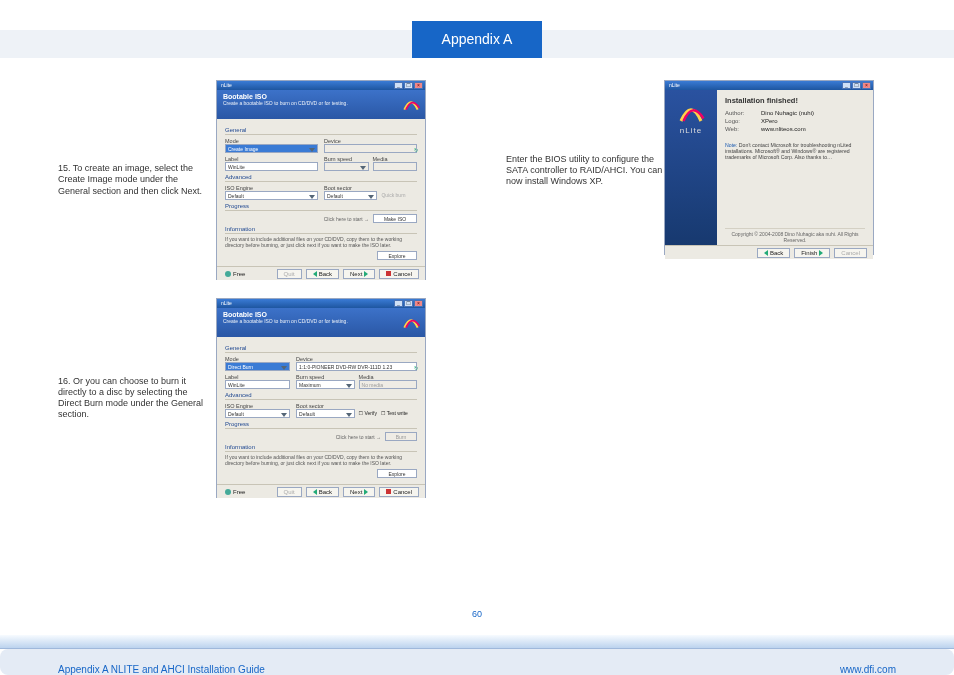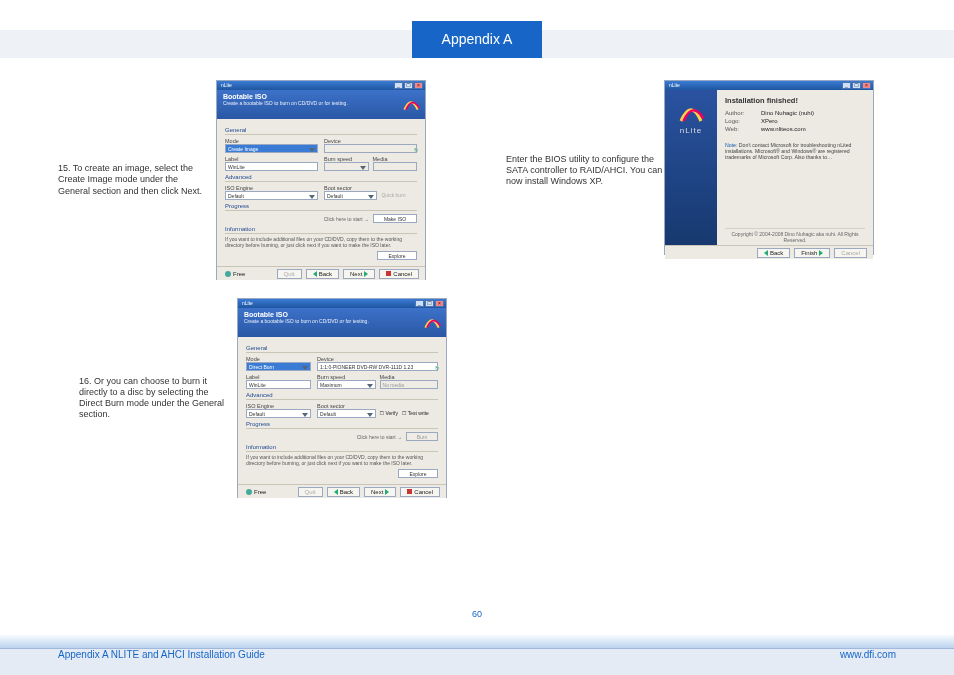--- a/index.html
+++ b/index.html
@@ -137,22 +137,22 @@
     position:absolute;
     left:0; right:0;
     bottom:56px;
     text-align:center;
     font-size:9px;
     color:#1766c7;
   }
   .footer-top { position:absolute; left:0; right:0; bottom:26px; height:14px;
     background:linear-gradient(#f7fbff,#bcd3ee); border-bottom:1px solid #9fb8db;}
   .footer-bot { position:absolute; left:0; right:0; bottom:0; height:26px;
-    background:#e4ebf5; padding:0 58px; display:flex; align-items:flex-start; justify-content:space-between;
-    color:#1766c7; font-size:10px;}
+    background:#e4ebf5; padding:0 58px; display:flex; align-items:flex-end; justify-content:space-between;
+    color:#1766c7; font-size:10px;border-radius:8px;}
 </style>
 </head>
 <body>
 
 <div class="header-bar"></div>
 <div class="header-tab">Appendix A</div>
 
 <div class="content">
 
   <div class="col-left">
@@ -254,21 +254,21 @@
               <span class="tri-r"></span>
             </div>
           <div class="btn">
               <span class="sq-r"></span>
               <span>Cancel</span>
             </div>
         </div>
       </div>
     </div>
 
-    <div class="step-block" style="margin-top:4px;margin-left:21px;">
+    <div class="step-block" style="margin-top:4px;">
       <div>
         <div class="step-text">
           <span class="step-num">16.</span>
           <span class="step-para">Or you can choose to burn it directly to a disc by selecting the Direct Burn mode under the General section.</span>
         </div>
       </div>
 
       <div class="nlite-win tall">
         <div class="titlebar">
           <span class="tl">nLite</span>

